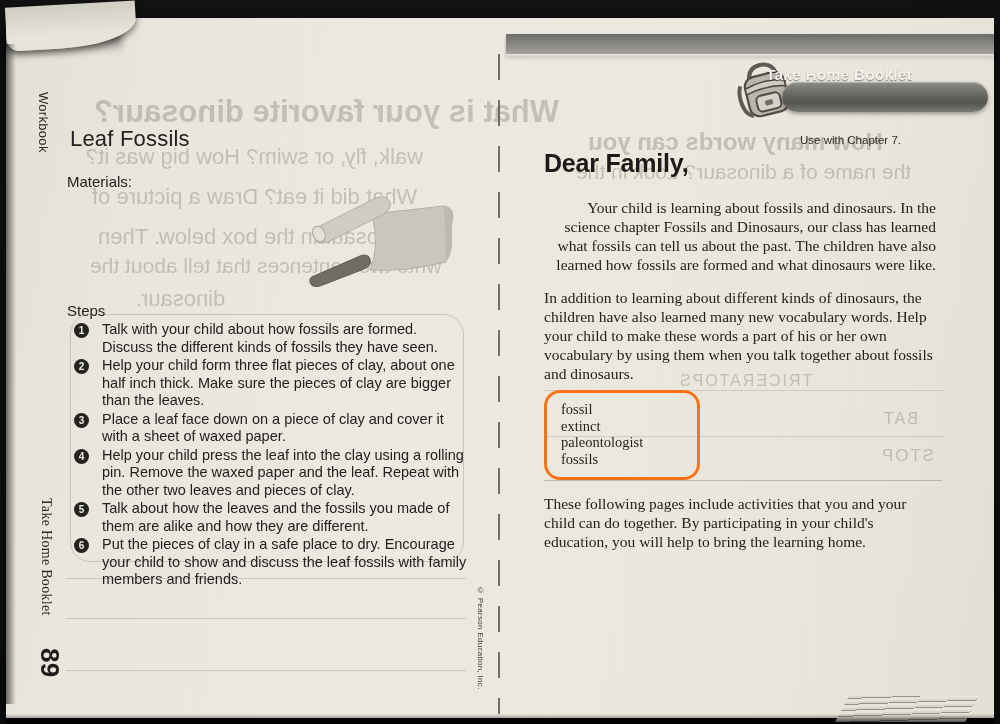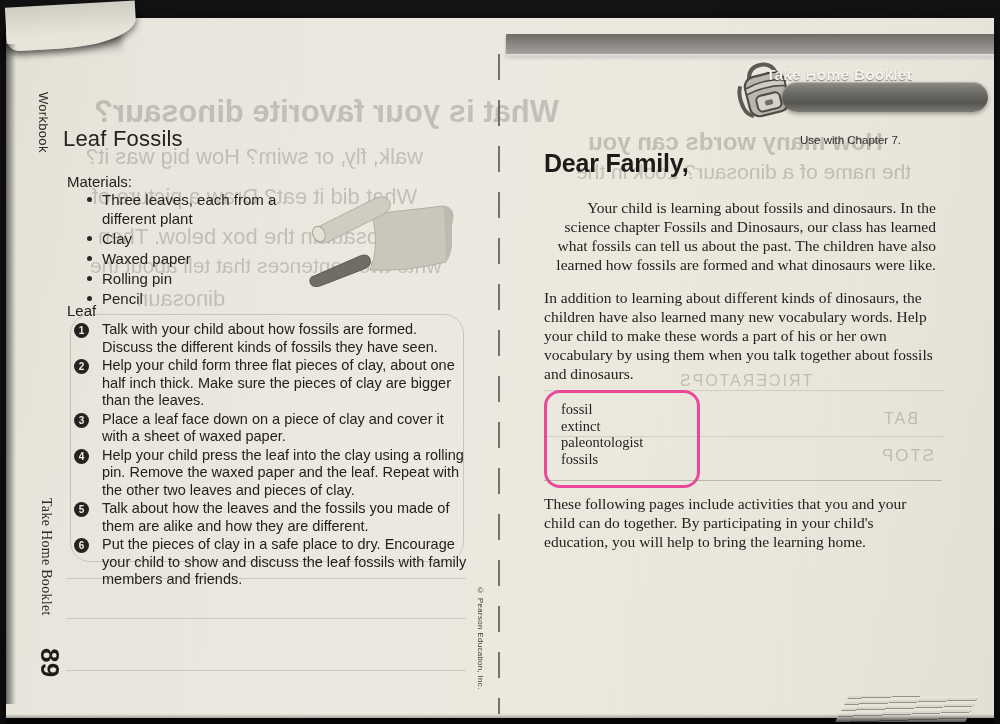--- a/index.html
+++ b/index.html
@@ -180,21 +180,21 @@
   .l-title {
     position: absolute;
     left: 60px; top: 68px;
     font-size: 33px;
     font-weight: bold;
     color: #1b1a18;
     letter-spacing: -0.3px;
   }
   .l-subtitle {
     position: absolute;
-    left: 57px; top: 108px;
+    left: 64px; top: 108px;
     font-size: 22px;
     color: #242220;
     letter-spacing: .2px;
   }
   .l-materials-head {
     position: absolute;
     left: 61px; top: 155px;
     font-size: 15px;
     color: #232120;
   }
@@ -333,22 +333,22 @@
     color: #23211e;
   }
   #para-1 { top: 180px; text-align: right; }
   #para-2 { top: 270px; }
   #para-3 { top: 476px; }
 
   .vocab-box {
     position: absolute;
     left: 44px; top: 372px;
     width: 126px;
-    padding: 8px 10px 18px 14px;
-    border: 3px solid #ec4899;
+    padding: 8px 10px 10px 14px;
+    border: 3px solid #f97316;
     border-radius: 16px;
     font-family: "Liberation Serif", serif;
     font-size: 14.5px;
     line-height: 16.5px;
     color: #201e1b;
   }
   .vocab-box div { white-space: nowrap; }
 
   .r-rule {
     position: absolute;
@@ -389,44 +389,37 @@
       <div class="ghost-rule" style="top:600px;"></div>
       <div class="ghost-rule" style="top:652px;"></div>
 
       <div class="vlabel" id="workbook-label">Workbook</div>
       <div class="vlabel" id="thb-label">Take Home Booklet</div>
       <div class="vlabel" id="page-number">89</div>
 
       <div class="l-subtitle">Leaf Fossils</div>
 
       <div class="l-materials-head">Materials:</div>
-      <ul class="mat-list">
-        <li>Three leaves, each from a different plant</li>
-        <li>Clay</li>
-        <li>Waxed paper</li>
-        <li>Rolling pin</li>
-        <li>Pencil</li>
-      </ul>
 
       <div class="illus">
         <svg width="160" height="100" viewBox="0 0 160 100">
           <g>
 
             <path d="M66 26 L138 18 Q150 20 146 34 L140 74 Q100 84 64 82 Q74 60 66 26 Z" fill="#c9c6bc" stroke="#b2afa5" stroke-width="1"></path>
             <path d="M140 74 Q145 68 146 58 L146 34 Q150 20 138 18 L140 74 Z" fill="#bdbab0"></path>
 
             <path d="M14 38 L70 10 Q80 6 84 14 Q86 22 76 27 L22 54 Q10 58 8 49 Q6 41 14 38 Z" fill="#cfccc2" stroke="#b0ada3" stroke-width="1"></path>
             <ellipse cx="13" cy="46" rx="6" ry="8" transform="rotate(-26 13 46)" fill="#e3e0d6" stroke="#a8a59b" stroke-width="1"></ellipse>
 
             <path d="M8 88 L54 68 Q62 65 64 71 Q66 78 58 81 L14 98 Q5 100 4 94 Q3 89 8 88 Z" fill="#6f6d66" stroke="#5d5b54" stroke-width="1"></path>
           </g>
         </svg>
       </div>
 
-      <div class="l-steps-head">Leaf</div>
+      <div class="l-steps-head">Steps</div>
       <ol class="steps-list">
         <li>
           <span class="step-num">1</span>
           <span>Talk with your child about how fossils are formed. Discuss the different kinds of fossils they have seen.</span>
         </li>
         <li>
           <span class="step-num">2</span>
           <span>Help your child form three flat pieces of clay, about one half inch thick. Make sure the pieces of clay are bigger than the leaves.</span>
         </li>
         <li>

